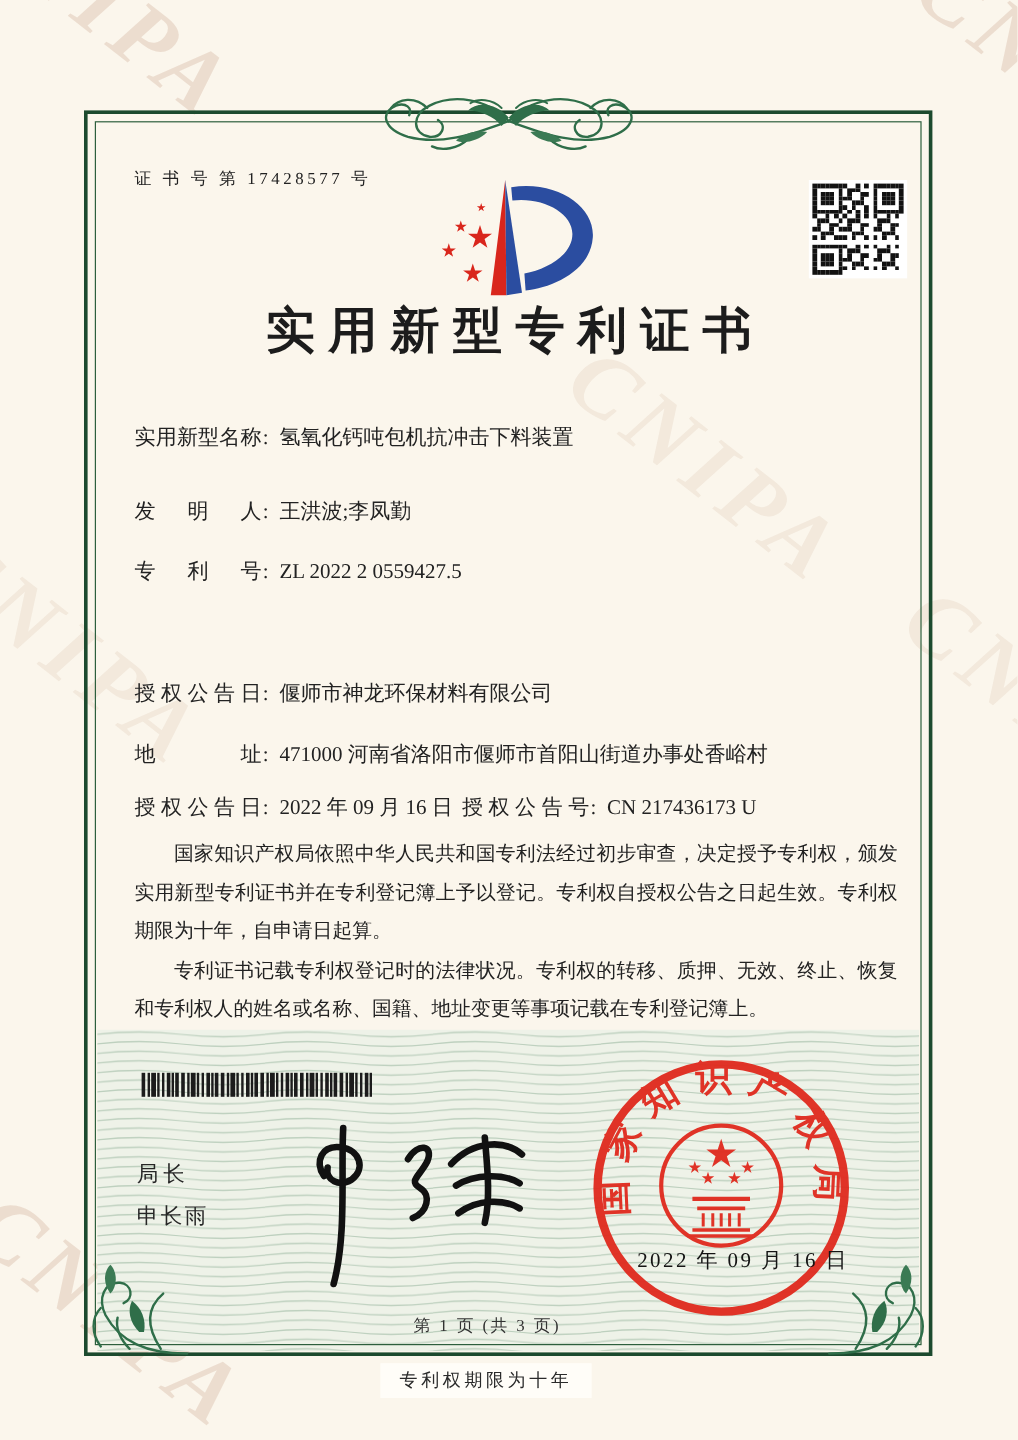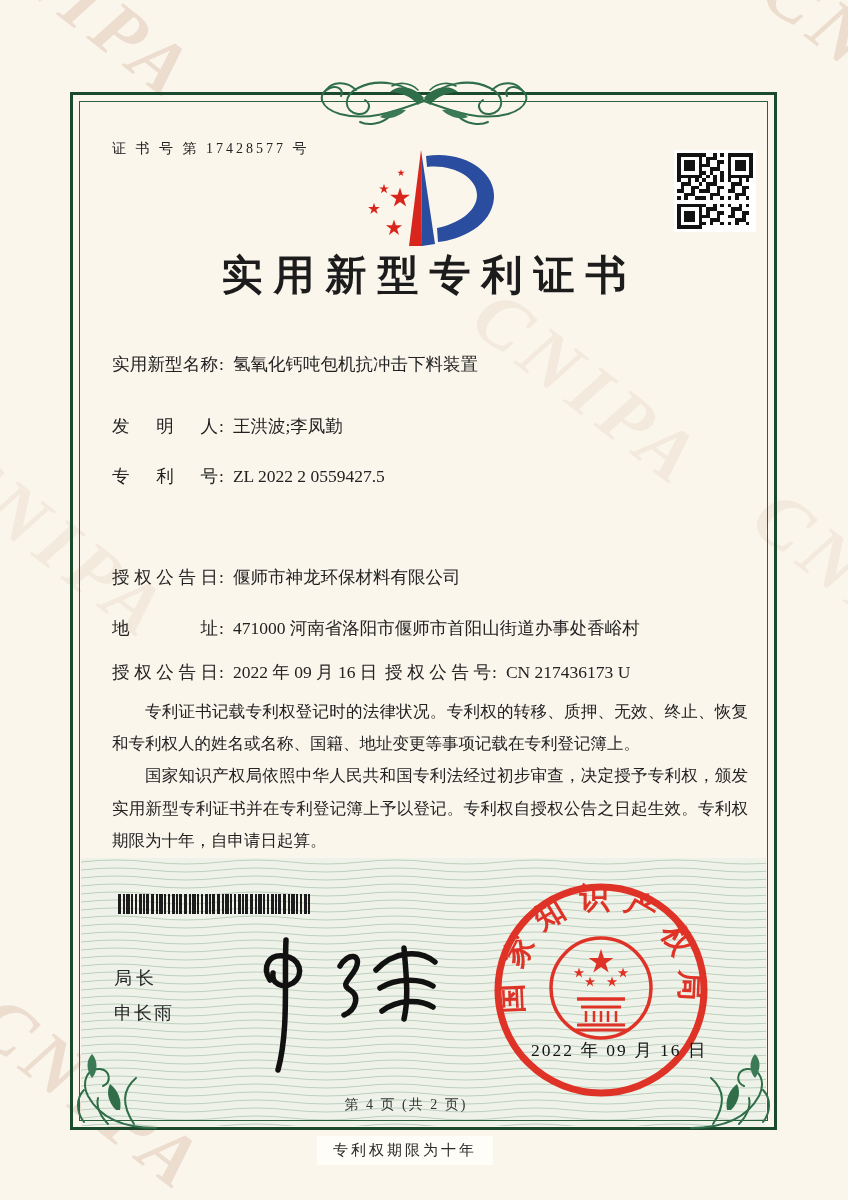--- a/index.html
+++ b/index.html
@@ -588,22 +588,22 @@
     <span class="lbl">地址</span><span class="colon">:</span><span class="val">471000 河南省洛阳市偃师市首阳山街道办事处香峪村</span>
   </div>
   <div class="z row" style="top:660px;">
     <span class="lbl">授权公告日</span><span class="colon">:</span><span class="val">2022 年 09 月 16 日</span>
     <span class="grant-right">
       <span class="lbl">授权公告号</span><span class="colon">:</span><span class="val">CN 217436173 U</span>
     </span>
   </div>
 
   <div class="z body-text">
+    <p>国家知识产权局依照中华人民共和国专利法经过初步审查，决定授予专利权，颁发实用新型专利证书并在专利登记簿上予以登记。专利权自授权公告之日起生效。专利权期限为十年，自申请日起算。</p>
     <p>专利证书记载专利权登记时的法律状况。专利权的转移、质押、无效、终止、恢复和专利权人的姓名或名称、国籍、地址变更等事项记载在专利登记簿上。</p>
-    <p>国家知识产权局依照中华人民共和国专利法经过初步审查，决定授予专利权，颁发实用新型专利证书并在专利登记簿上予以登记。专利权自授权公告之日起生效。专利权期限为十年，自申请日起算。</p>
   </div>
 
   <div class="barcode z">
       <span style="width: 3px; margin-right: 2px;"></span>
       <span style="width: 2px; margin-right: 1px;"></span>
       <span style="width: 4px; margin-right: 1px;"></span>
       <span style="width: 2px; margin-right: 2px;"></span>
       <span style="width: 2px; margin-right: 2px;"></span>
       <span style="width: 3px; margin-right: 1px;"></span>
       <span style="width: 2px; margin-right: 1px;"></span>
@@ -680,16 +680,16 @@
       <path d="M84,152 L140,152" stroke-width="3"></path>
     </g>
     <path id="sealArc" d="M46.5,156 A80,80 0 1 1 177.5,156" fill="none"></path>
     <text font-size="30" font-weight="bold" fill="#e0281c" letter-spacing="13" font-family="Liberation Serif, serif">
       <textPath href="#sealArc" startOffset="50%" text-anchor="middle">国家知识产权局</textPath>
     </text>
   </svg>
 
   <div class="z seal-date">2022 年 09 月 16 日</div>
 
-  <div class="z page-indicator">第 4 页 (共 2 页)</div>
+  <div class="z page-indicator">第 1 页 (共 3 页)</div>
   <div class="z note">专利权期限为十年</div>
 
 </div>
 
 </body></html>

